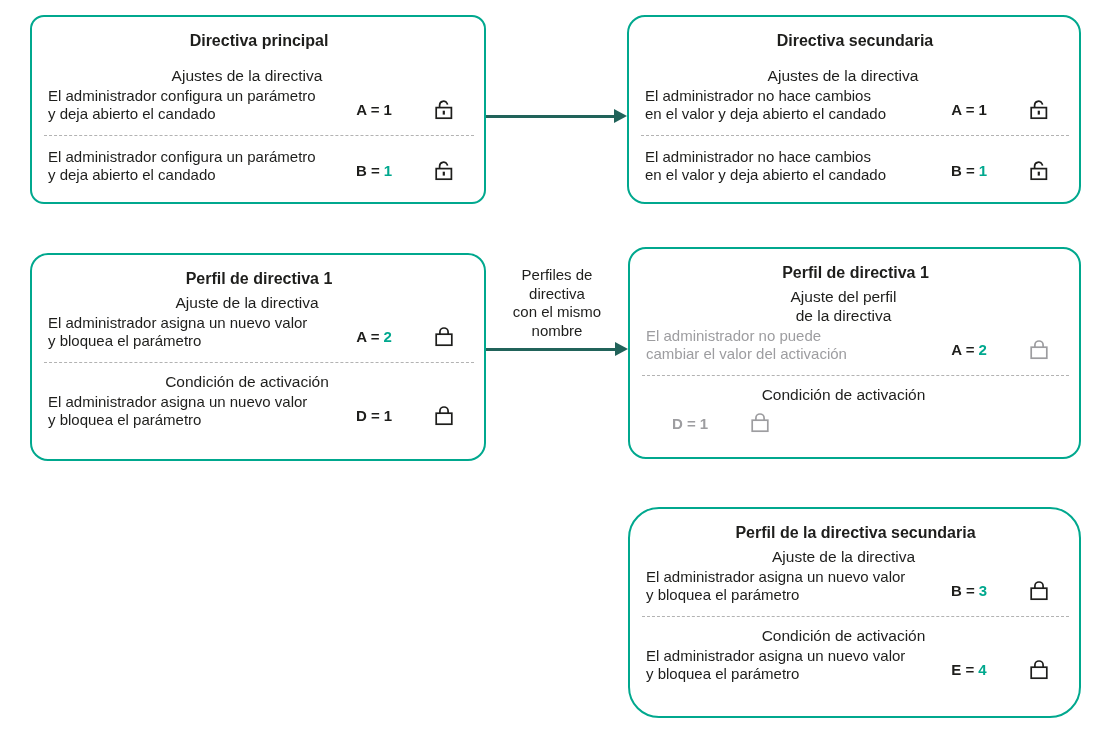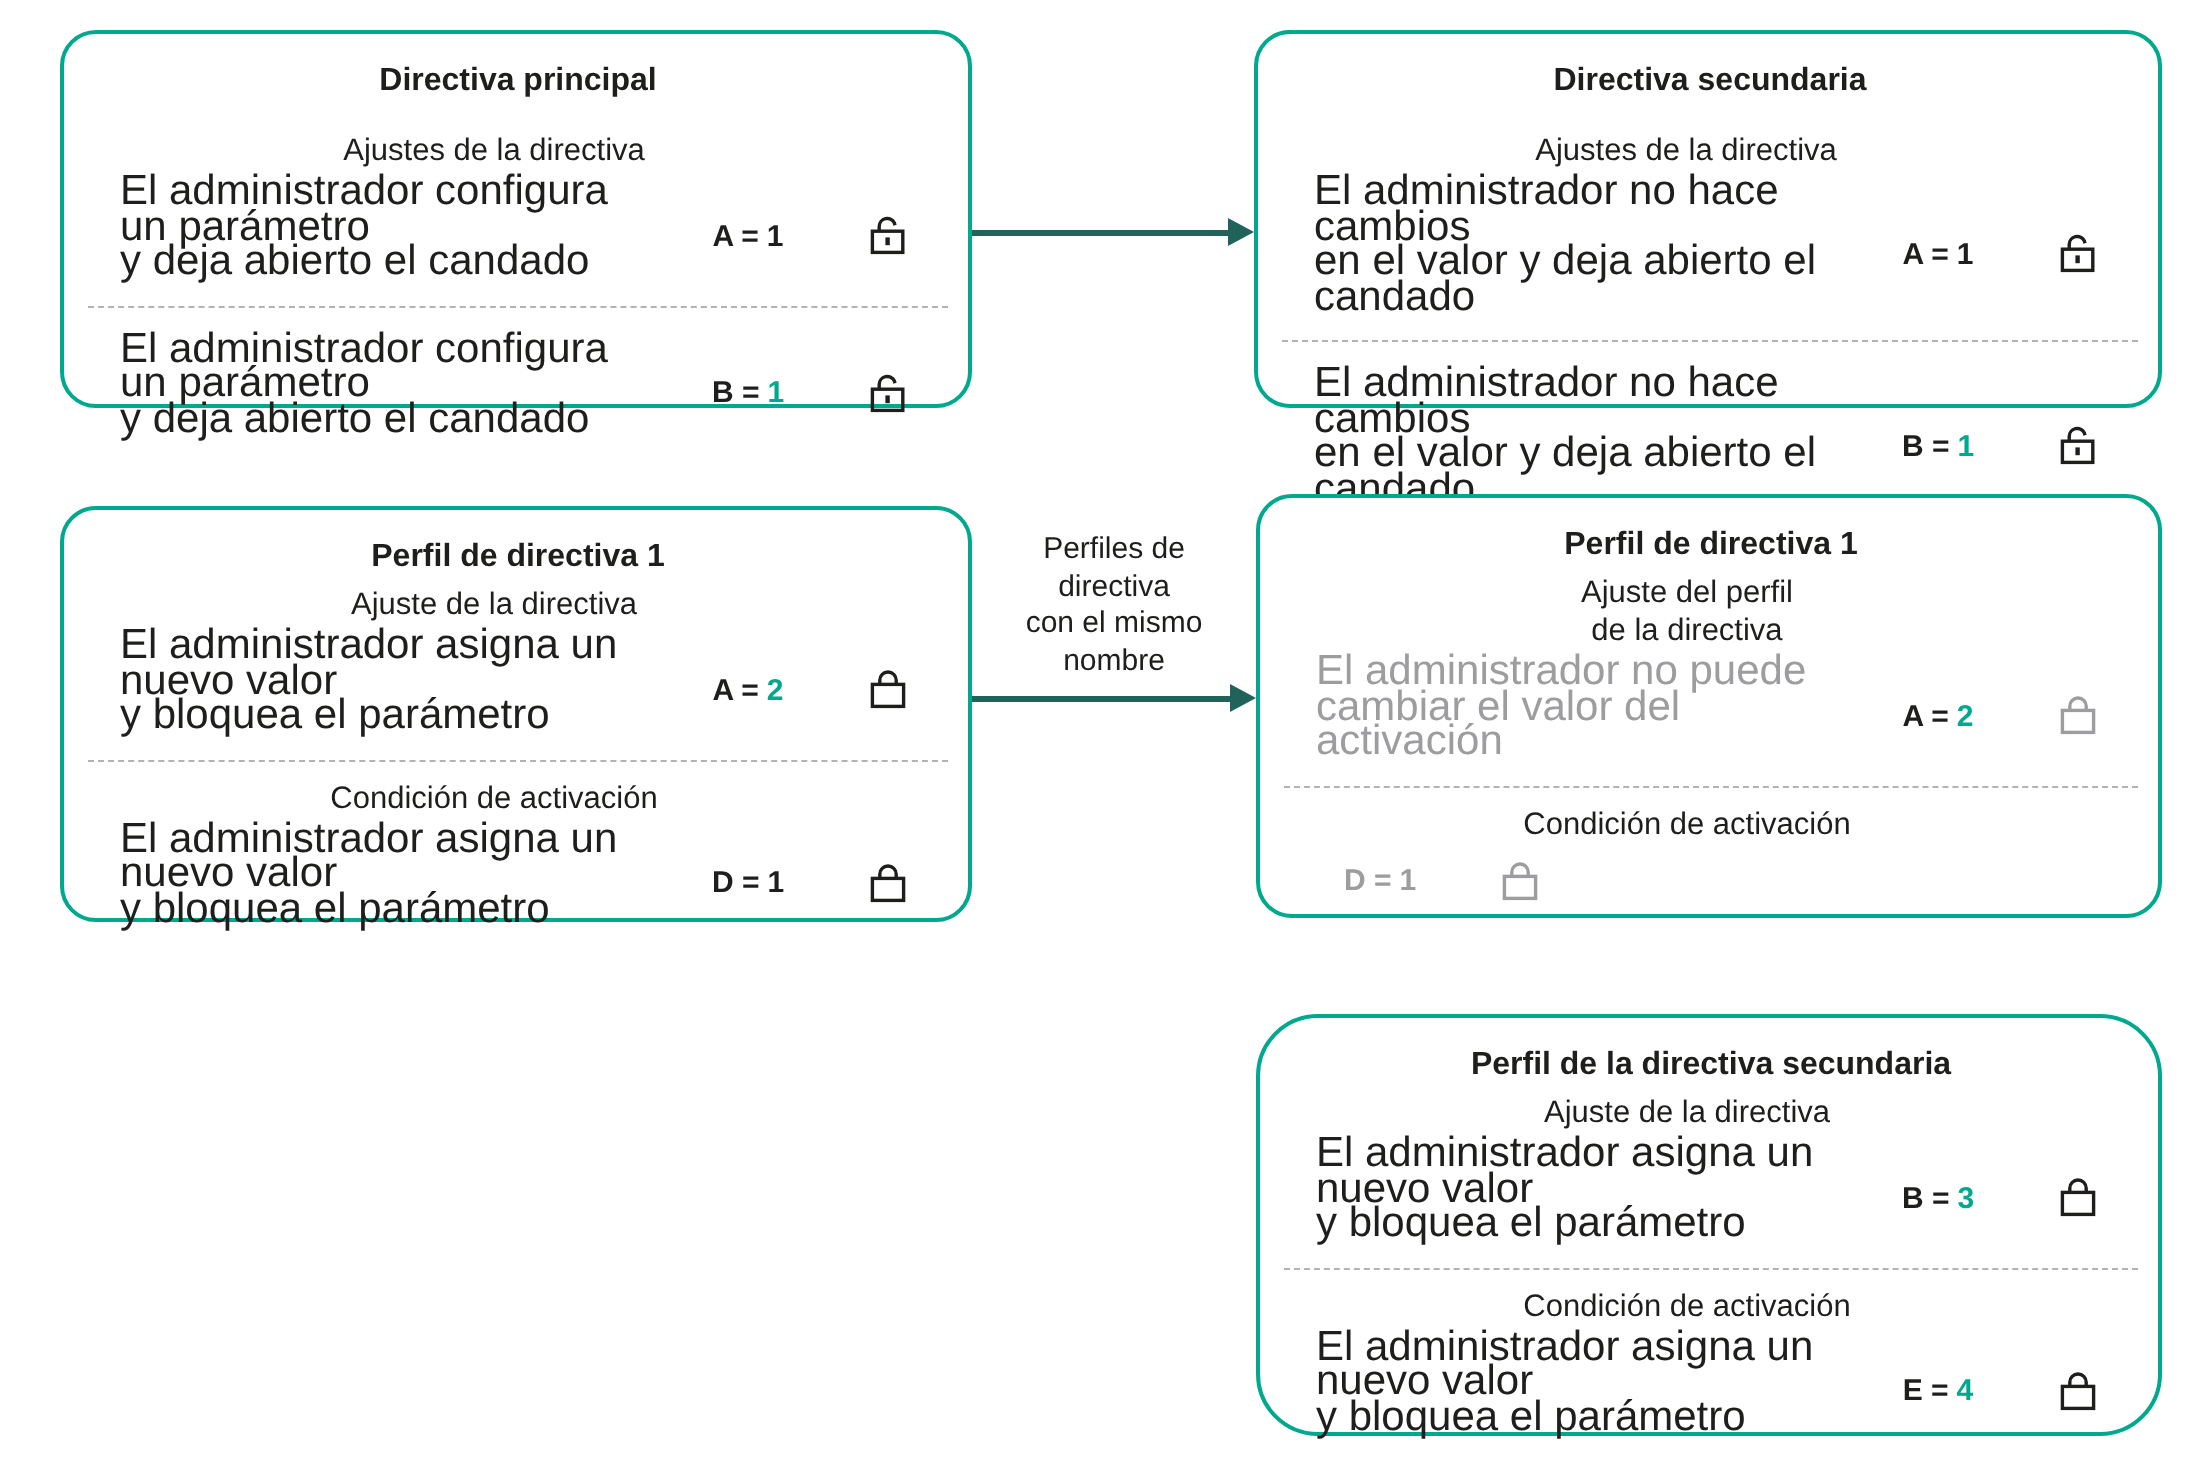--- a/index.html
+++ b/index.html
@@ -15,32 +15,32 @@
 
   .box{position:absolute;border:2.5px solid var(--accent);border-radius:18px;background:#fff;
        padding:12px 14px 0 16px;box-sizing:border-box;}
   .box-title{text-align:center;font-weight:700;font-size:16px;margin-top:2px;line-height:19px;}
   .section-header{text-align:center;padding-right:24px;font-size:15.5px;line-height:19px;white-space:pre-line;}
   .hdr-gap-lg{margin-top:16px;}
   .hdr-gap-sm{margin-top:5px;}
   .hdr-gap-mid{margin-top:9px;}
   .row{display:flex;align-items:center;margin-top:2px;}
   .row-gap{margin-top:12px;}
-  .desc{flex:1;font-size:21px;line-height:17.5px;white-space:pre-line;margin-left:12px;}
+  .desc{flex:1;font-size:15px;line-height:17.5px;white-space:pre-line;}
   .param{width:88px;text-align:center;font-weight:700;font-size:15px;transform:translateY(5px);white-space:nowrap;}
   .param .pval{margin-left:4px;}
   .lockcell{width:52px;display:flex;justify-content:center;transform:translateY(4px);}
   .divider{border-top:1.5px dashed var(--divider);margin:13px -4px 0 -4px;height:0;}
 
   .c-black{color:var(--ink);}
   .c-teal{color:var(--accent);}
   .c-gray{color:var(--muted);}
 
   
-  #box-main      {left:30px;  top:15px;  width:456px; height:189px;}
+  #box-main      {left:30px;  top:15px;  width:456px; height:189px;border-radius:14px;}
   #box-secondary {left:627px; top:15px;  width:454px; height:189px;}
   #box-profile1  {left:30px;  top:253px; width:456px; height:208px;}
   #box-profile1r {left:628px; top:247px; width:453px; height:212px;}
   #box-secprof   {left:628px; top:507px; width:453px; height:211px;border-radius:31px;}
 
   
   .arrow-line{position:absolute;height:3px;background:var(--arrow);}
   .arrow-head{position:absolute;width:0;height:0;border-top:7px solid transparent;
               border-bottom:7px solid transparent;border-left:13px solid var(--arrow);}
   #arrow-top-line{left:486px;top:115px;width:129px;}

